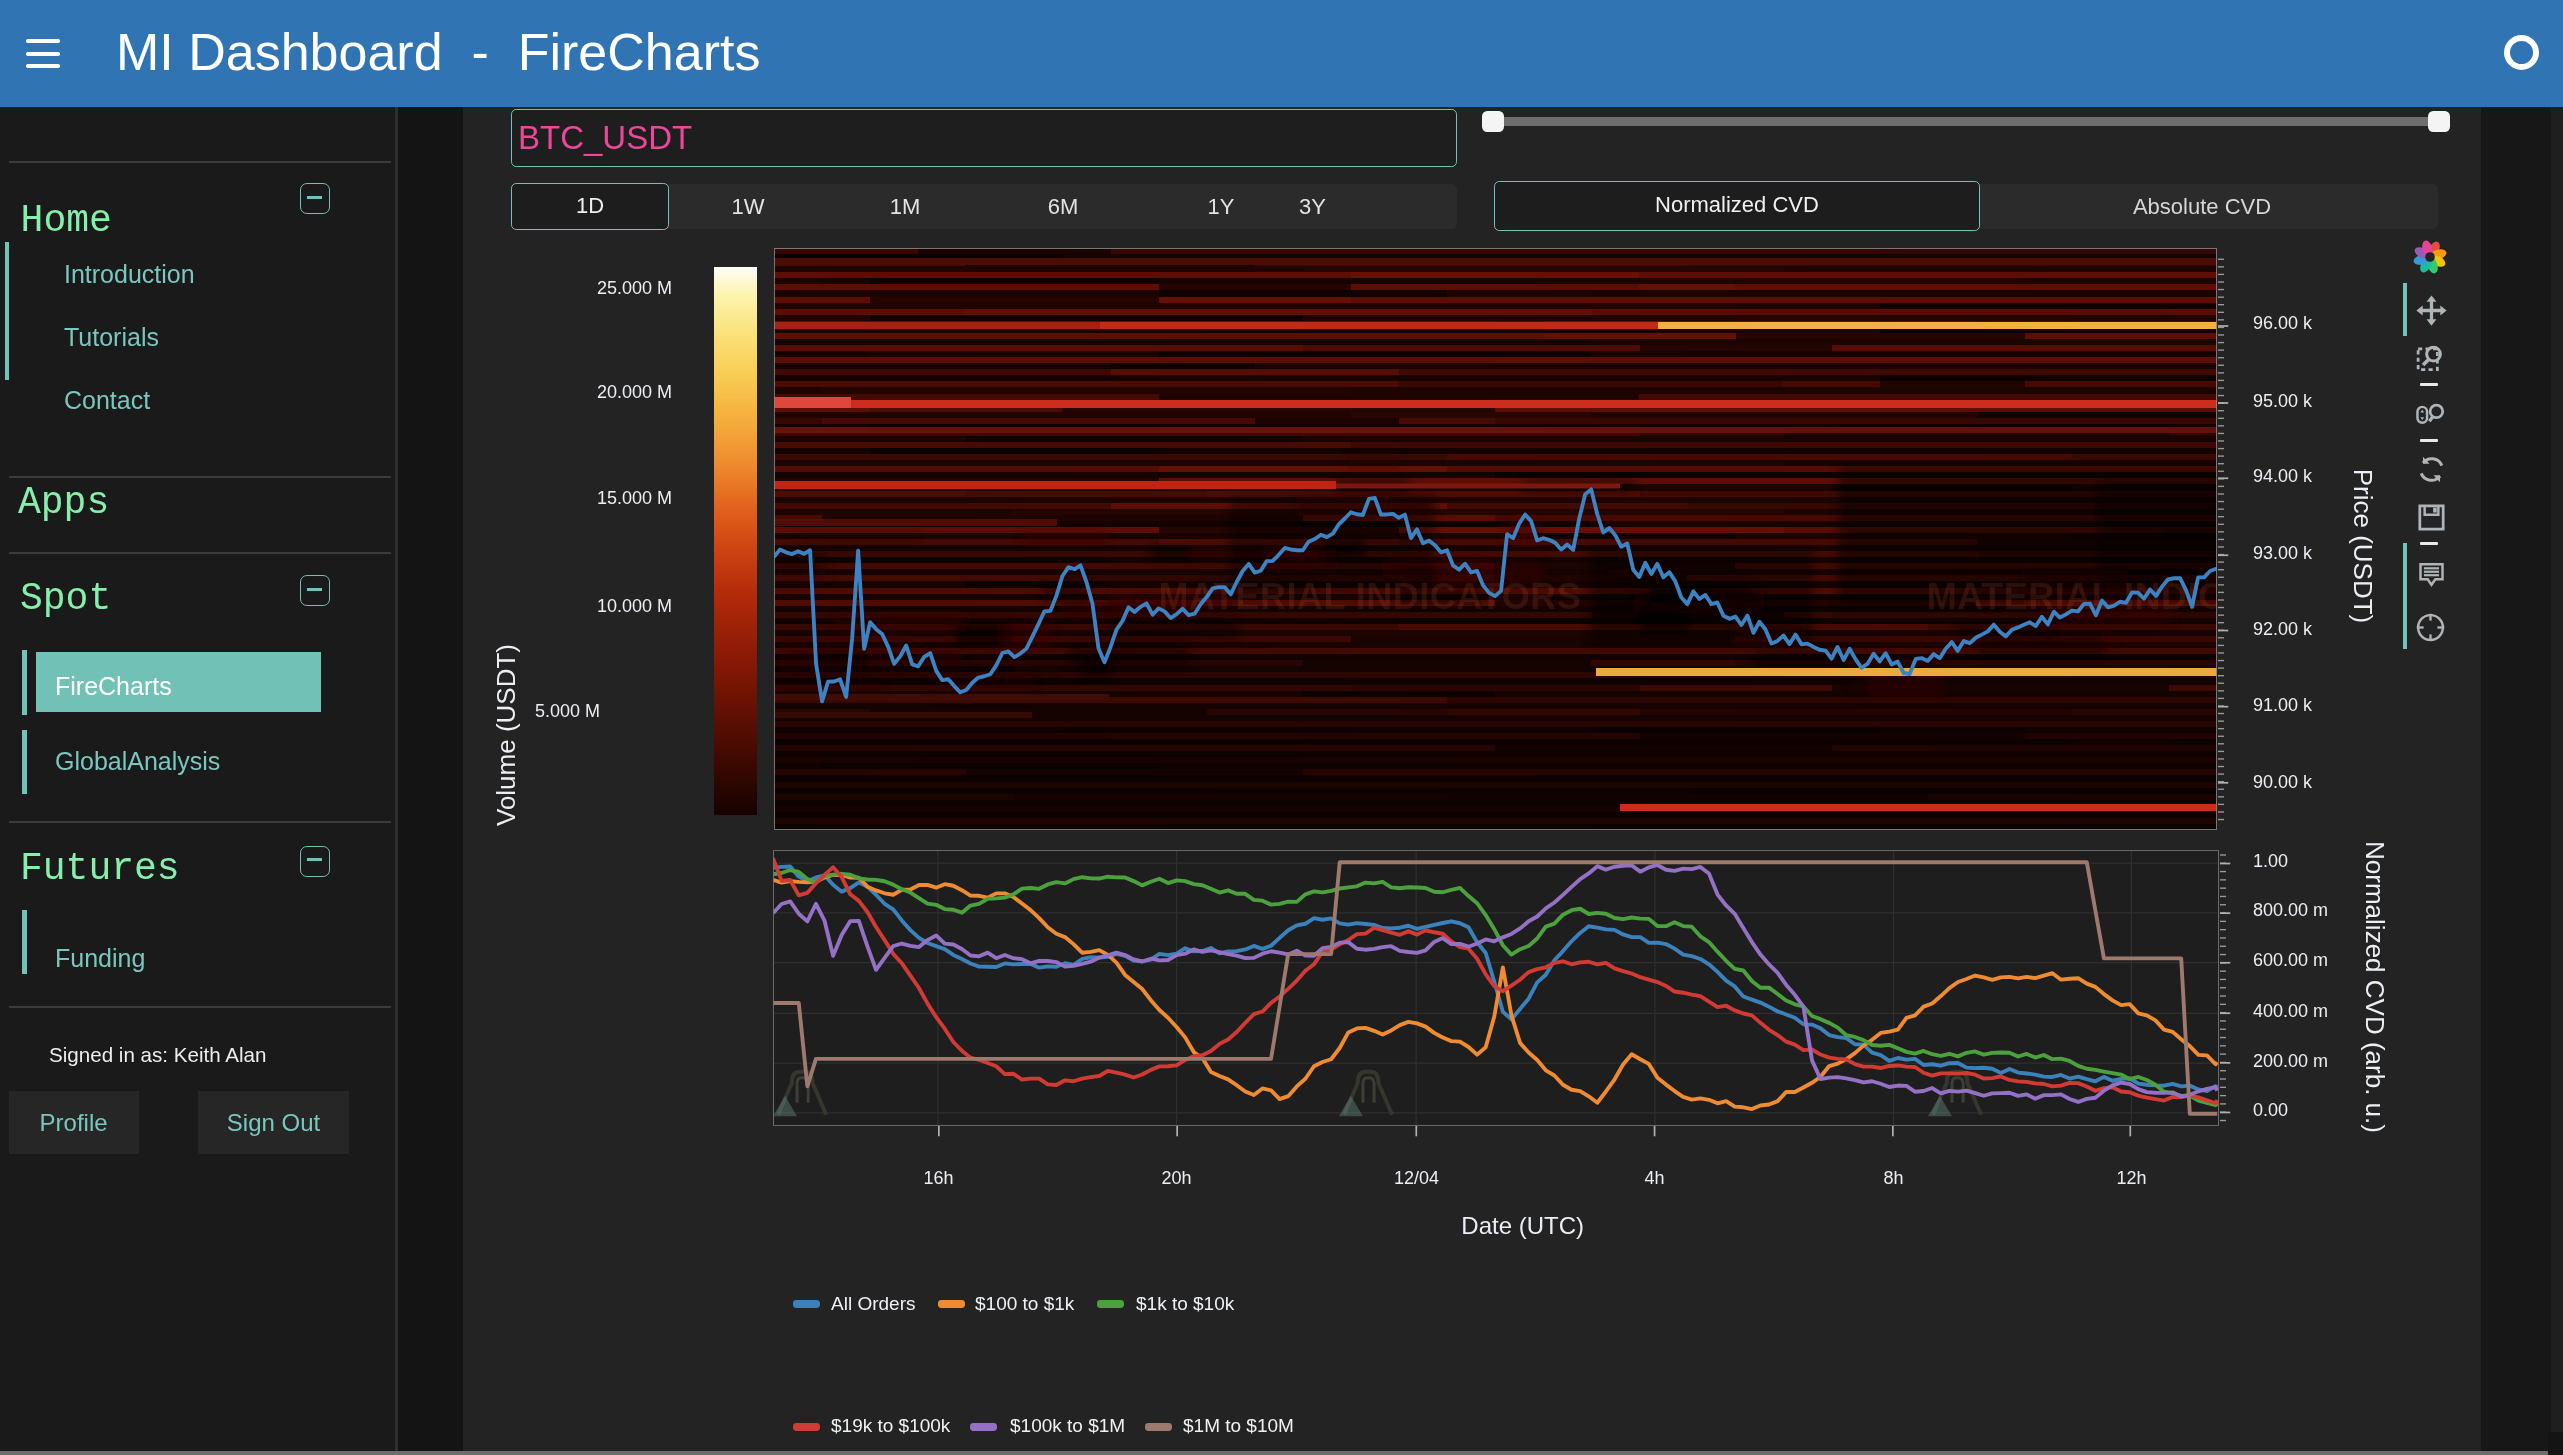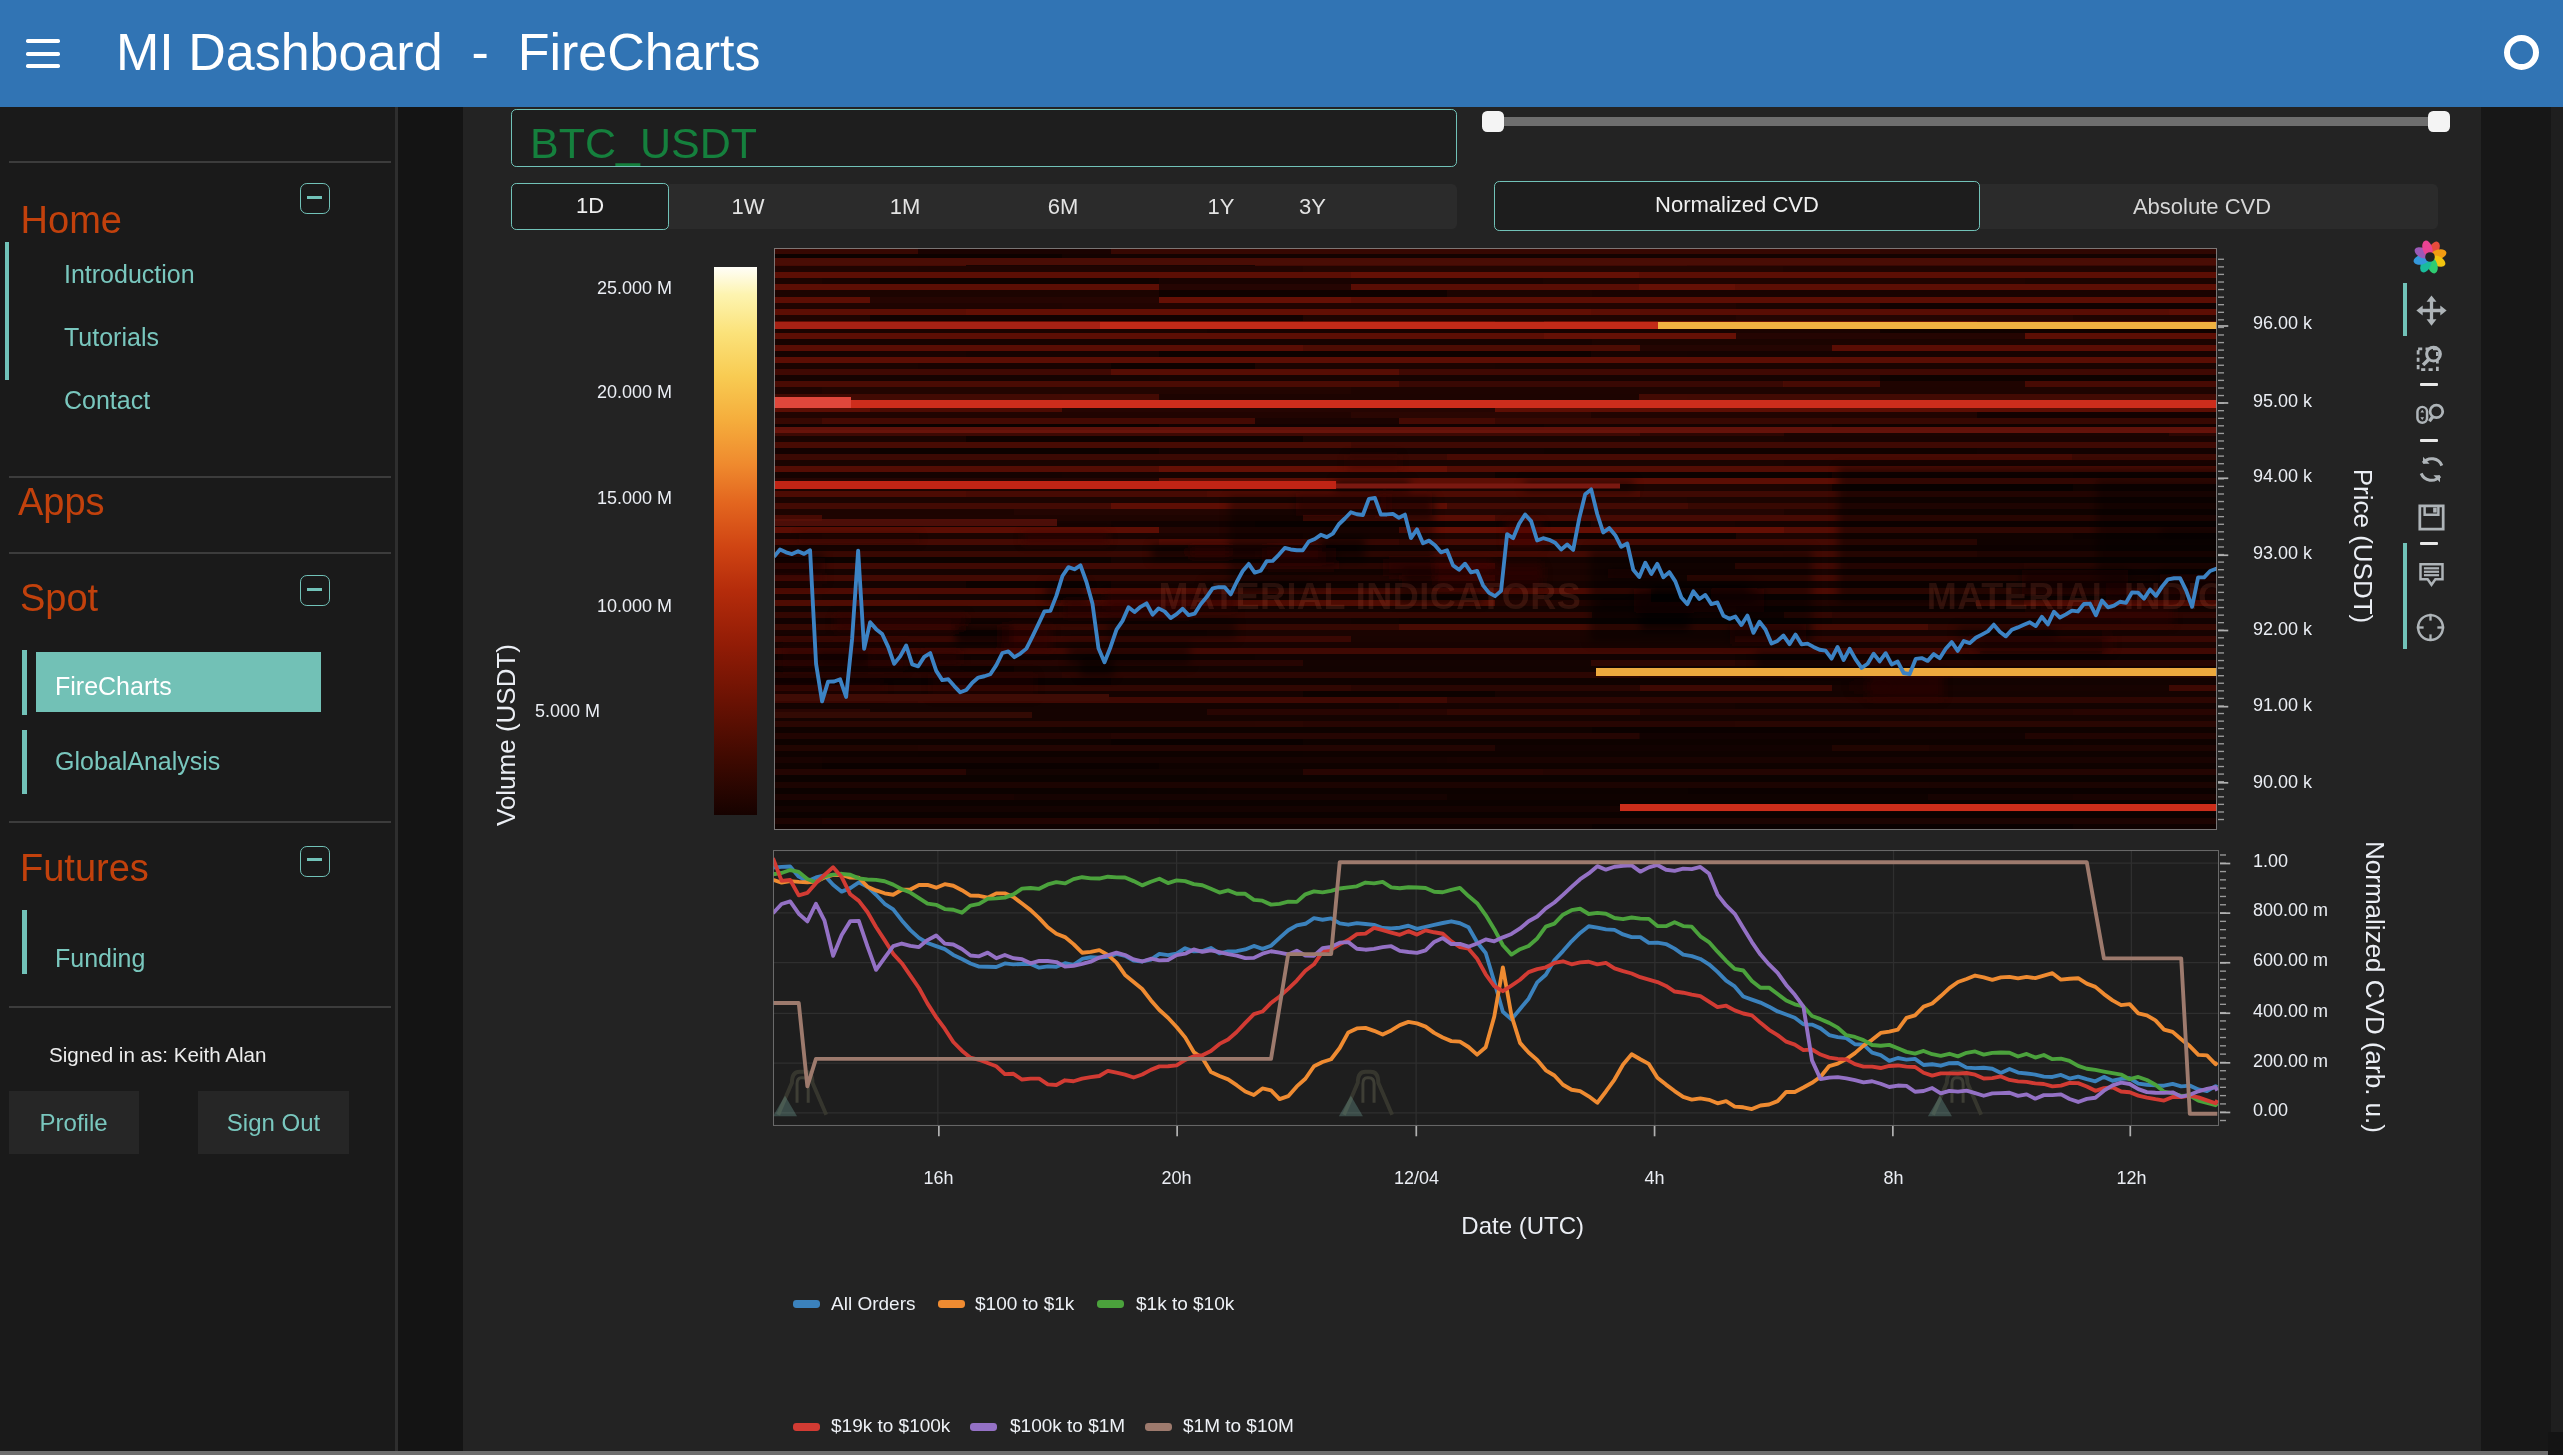--- a/index.html
+++ b/index.html
@@ -2,21 +2,21 @@
 <html style="font-size:13.7px"><head><meta charset="utf-8">
 <style>
 * { margin:0; padding:0; }
 html,body { width:2563px; height:1456px; overflow:hidden; background:#141414;
   font-family:"Liberation Sans", sans-serif; }
 .tick { position:absolute; font-size:18px; color:#ebeef4; white-space:nowrap; }
 .vtext { position:absolute; width:0; height:0; }
 .vtext span { position:absolute; transform:translate(-50%,-50%) rotate(-90deg); font-size:26px; color:#ebeef4; white-space:nowrap; display:block; }
 .vtext2 { position:absolute; width:0; height:0; }
 .vtext2 span { position:absolute; transform:translate(-50%,-50%) rotate(90deg); font-size:26px; color:#ebeef4; white-space:nowrap; display:block; }
-.h1 { position:absolute; font-size:38px; color:#c2410c; }
+.h1 { position:absolute; font-size:38px; color:#86efac;font-family:Liberation Mono, monospace; }
 .item { position:absolute; font-size:25px; color:#79c7be; }
 .btn { position:absolute; height:63px; line-height:63px; text-align:center; font-size:24px;
   color:#79c7be; background:#262626; }
 </style></head>
 <body>
 <div style="position:absolute;left:0;top:107px;width:395px;height:1349px;background:#1a1a1a"></div>
 <div style="position:absolute;left:395px;top:107px;width:3.4px;height:1349px;background:#2e2e2e"></div>
 <div style="position:absolute;left:463px;top:107px;width:2018px;height:1349px;background:#232323"></div>
 <div style="position:absolute;left:2481px;top:107px;width:82px;height:1349px;background:#171717"></div>
 <div style="position:absolute;left:2551px;top:107px;width:12px;height:1349px;background:#1f1f1f"></div>
@@ -51,21 +51,21 @@
 <div style="position:absolute;left:300px;top:846px;width:28px;height:29px;border:1.7px solid #71c2b8;border-radius:6.9px"></div>
 <div style="position:absolute;left:307px;top:858px;width:14.6px;height:2.6px;background:#71c2b8"></div>
 <div class="h1" style="left:20px;top:847px">Futures</div>
 <div style="position:absolute;left:22px;top:910px;width:5.2px;height:64px;background:#71c2b8"></div>
 <div class="item" style="left:55px;top:944px">Funding</div>
 <div style="position:absolute;left:8.6px;top:1006px;width:382px;height:1.7px;background:#3c3c3c"></div>
 <div style="position:absolute;left:49px;top:1043px;font-size:20.6px;color:#ededed">Signed in as: Keith Alan</div>
 <div class="btn" style="left:8.6px;top:1091px;width:130px">Profile</div>
 <div class="btn" style="left:198px;top:1091px;width:151px">Sign Out</div>
 <div style="position:absolute;left:511px;top:109px;width:946px;height:58px;background:#1e1e1e;border:1.7px solid #71c2b8;border-radius:5.2px;box-sizing:border-box"></div>
-<div style="position:absolute;left:530px;top:119px;font-size:43px;color:#15803d">BTC_USDT</div>
+<div style="position:absolute;left:518px;top:119px;font-size:33px;color:#ec4899">BTC_USDT</div>
 <div style="position:absolute;left:511px;top:184px;width:946px;height:45px;background:#2b2b2b;border-radius:5.2px"></div>
 <div style="position:absolute;left:511px;top:184px;width:158px;height:45px;line-height:45px;text-align:center;font-size:22px;color:#e3e3e3">1D</div>
 <div style="position:absolute;left:669px;top:184px;width:158px;height:45px;line-height:45px;text-align:center;font-size:22px;color:#e3e3e3">1W</div>
 <div style="position:absolute;left:826px;top:184px;width:158px;height:45px;line-height:45px;text-align:center;font-size:22px;color:#e3e3e3">1M</div>
 <div style="position:absolute;left:984px;top:184px;width:158px;height:45px;line-height:45px;text-align:center;font-size:22px;color:#e3e3e3">6M</div>
 <div style="position:absolute;left:1142px;top:184px;width:158px;height:45px;line-height:45px;text-align:center;font-size:22px;color:#e3e3e3">1Y</div>
 <div style="position:absolute;left:1299px;top:184px;width:158px;height:45px;line-height:45px;text-align:left;font-size:22px;color:#e3e3e3">3Y</div>
 <div style="position:absolute;left:511px;top:183px;width:158px;height:47px;background:#1d1d1d;border:1.7px solid #71c2b8;border-radius:5.2px;box-sizing:border-box;line-height:44px;text-align:center;font-size:22px;color:#f0f0f0">1D</div>
 <div style="position:absolute;left:1494px;top:117px;width:946px;height:9.4px;border-radius:4.3px;background:#6e6e6e"></div>
 <div style="position:absolute;left:1482px;top:111px;width:22px;height:20.6px;border-radius:5.2px;background:#f4f4f4"></div>

